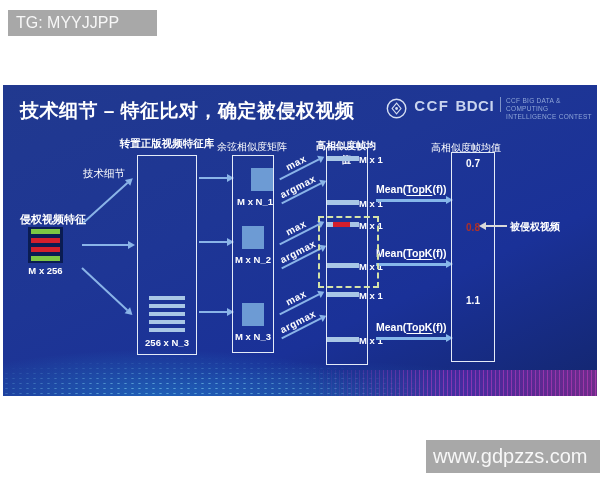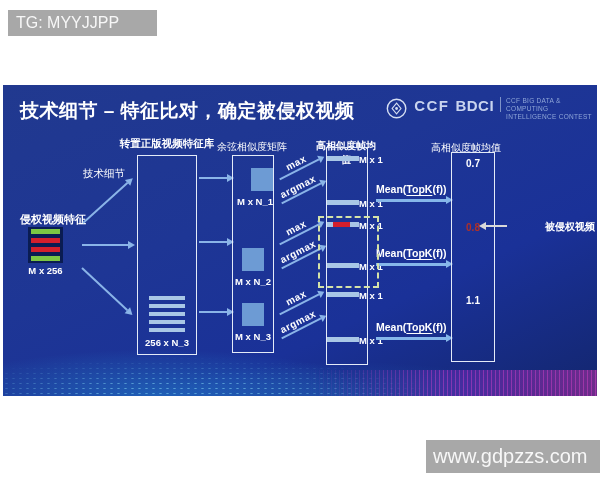--- a/index.html
+++ b/index.html
@@ -154,21 +154,21 @@
 
   <div class="harrow" style="left:196px;top:92px;width:28px;"></div>
   <div class="harrow" style="left:196px;top:156px;width:28px;"></div>
   <div class="harrow" style="left:196px;top:226px;width:28px;"></div>
 
   <div class="obox" style="left:229px;top:70px;width:40px;height:196px;">
     <div class="cos-item" style="top:12px;align-items:flex-end;">
       <div class="cos-sq"></div>
       <div class="mat-label">M x N_1</div>
     </div>
-    <div class="cos-item" style="top:92px;">
+    <div class="cos-item" style="top:70px;">
       <div class="cos-sq"></div>
       <div class="mat-label">M x N_2</div>
     </div>
     <div class="cos-item" style="top:147px;">
       <div class="cos-sq"></div>
       <div class="mat-label">M x N_3</div>
     </div>
   </div>
 
   <div class="op" style="left:274px;top:82px;">
@@ -250,17 +250,17 @@
     <div class="mean-arrow"></div>
   </div>
 
   <div class="obox" style="left:448px;top:67px;width:42px;height:208px;">
     <div class="score" style="top: 5px; color: rgb(255, 255, 255);">0.7</div>
     <div class="score" style="top: 69px; color: rgb(176, 48, 40);">0.8</div>
     <div class="score" style="top: 142px; color: rgb(255, 255, 255);">1.1</div>
   </div>
 
   <div class="larrow" style="left:483px;top:140px;width:21px;"></div>
-  <div class="lbl b" style="left:507px;top:135px;font-size:10px;white-space:nowrap;margin-left:35px;">被侵权视频</div>
+  <div class="lbl b" style="left:507px;top:135px;font-size:10px;white-space:nowrap;">被侵权视频</div>
 
 </div>
 
 <div class="wm wm-bottom">www.gdpzzs.com</div>
 
 </body></html>

